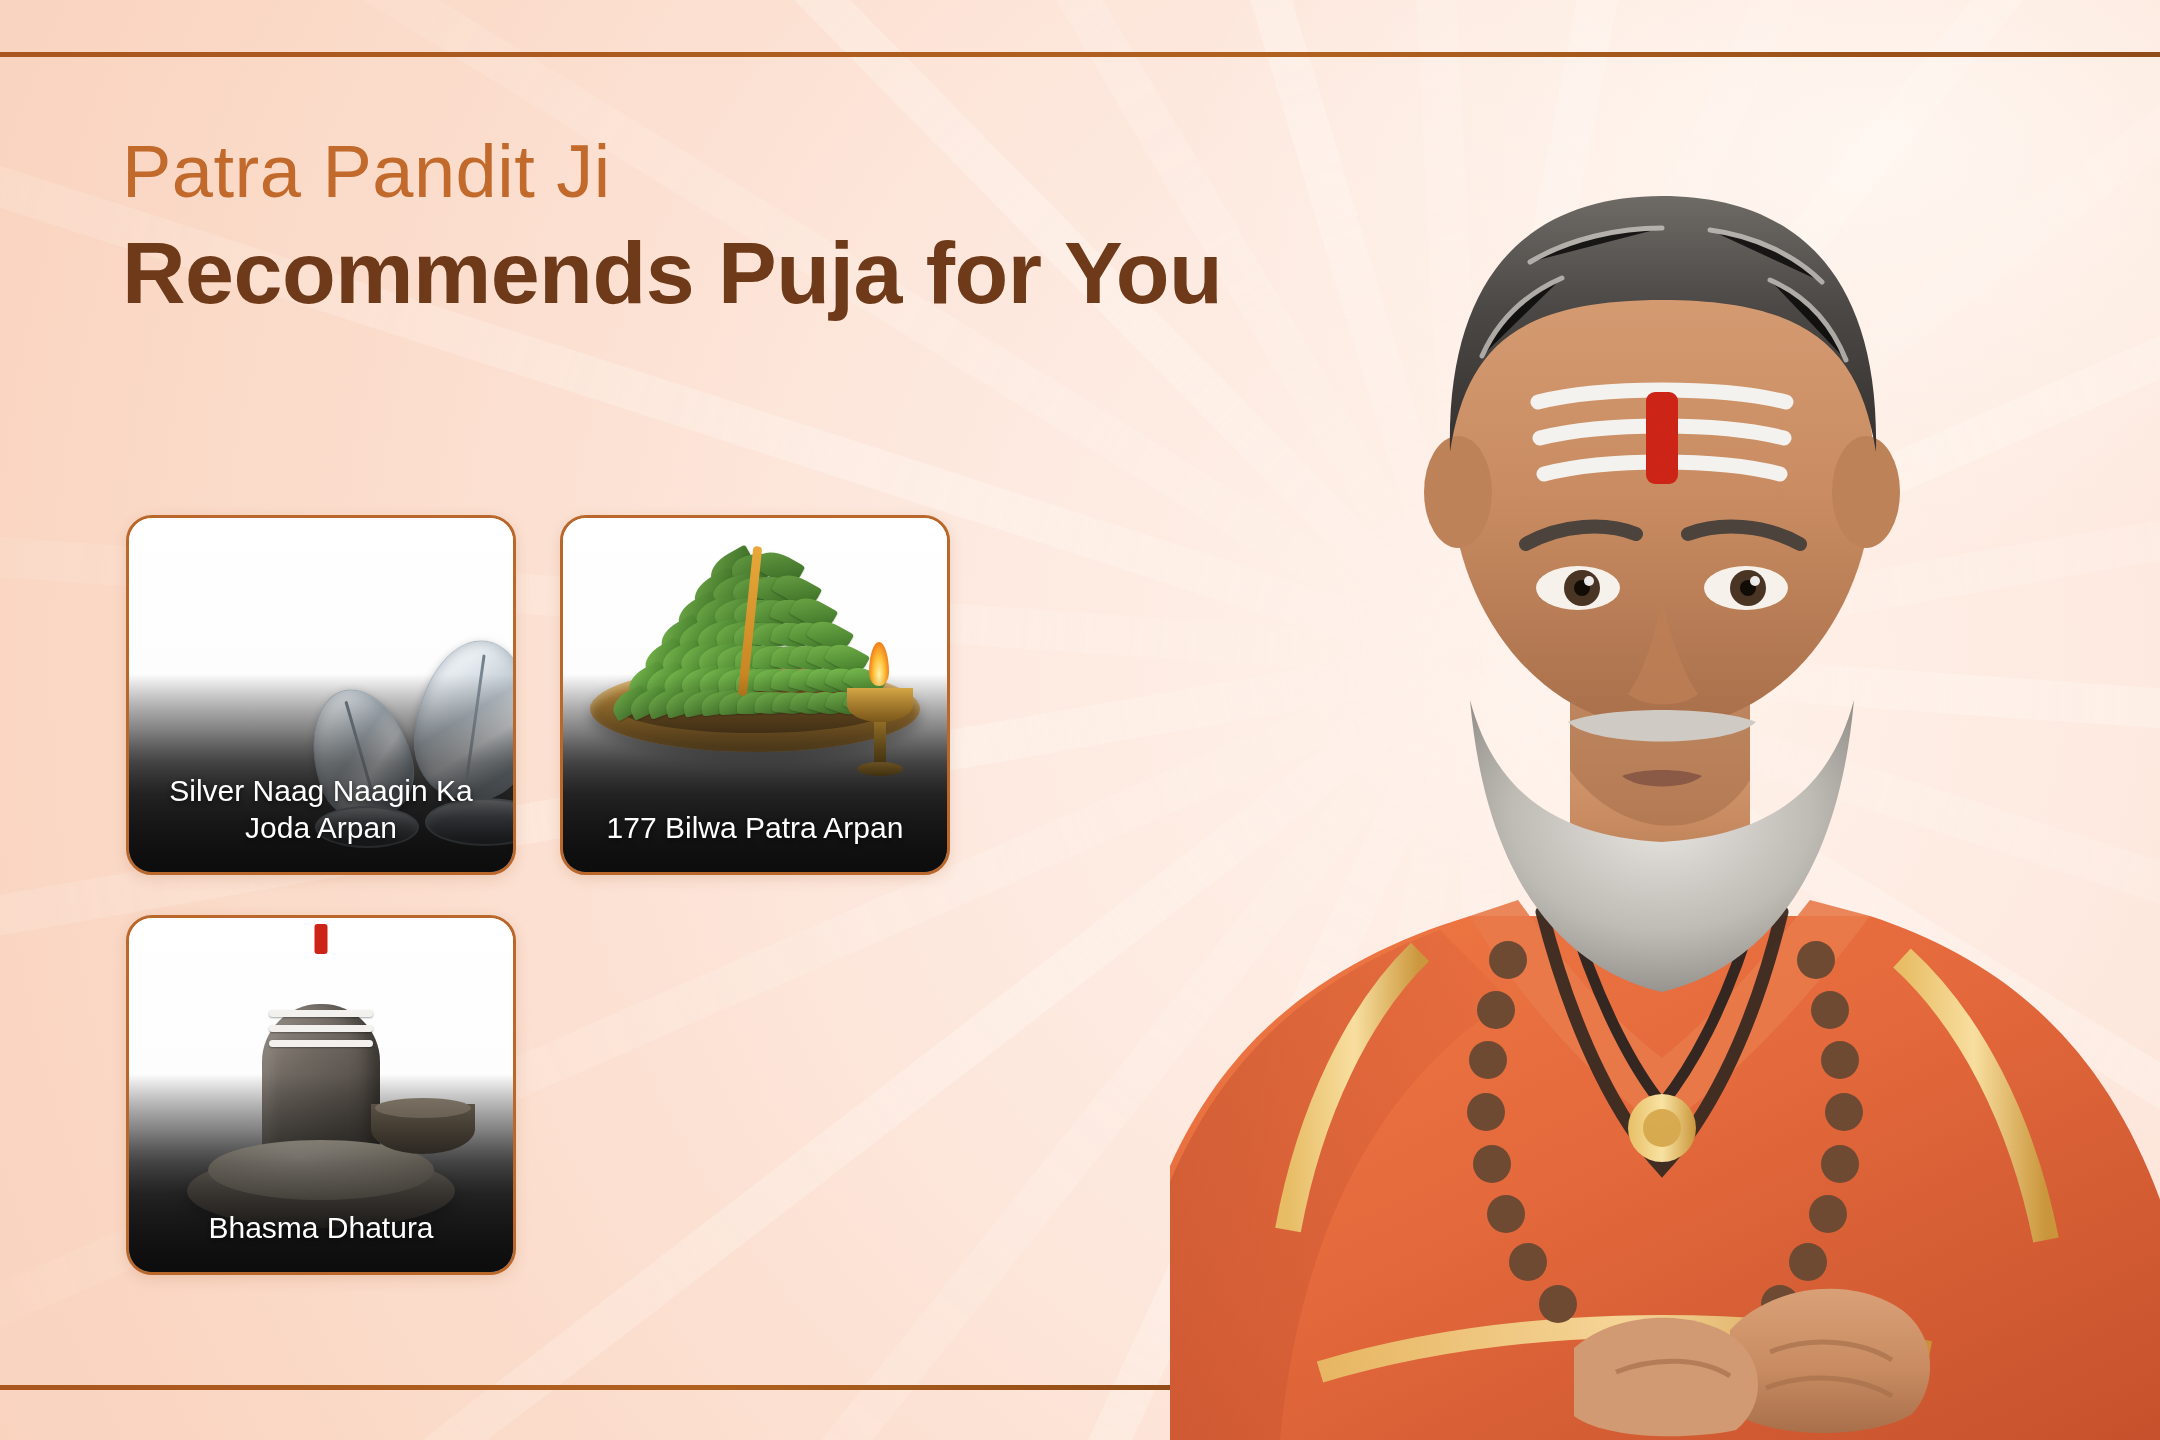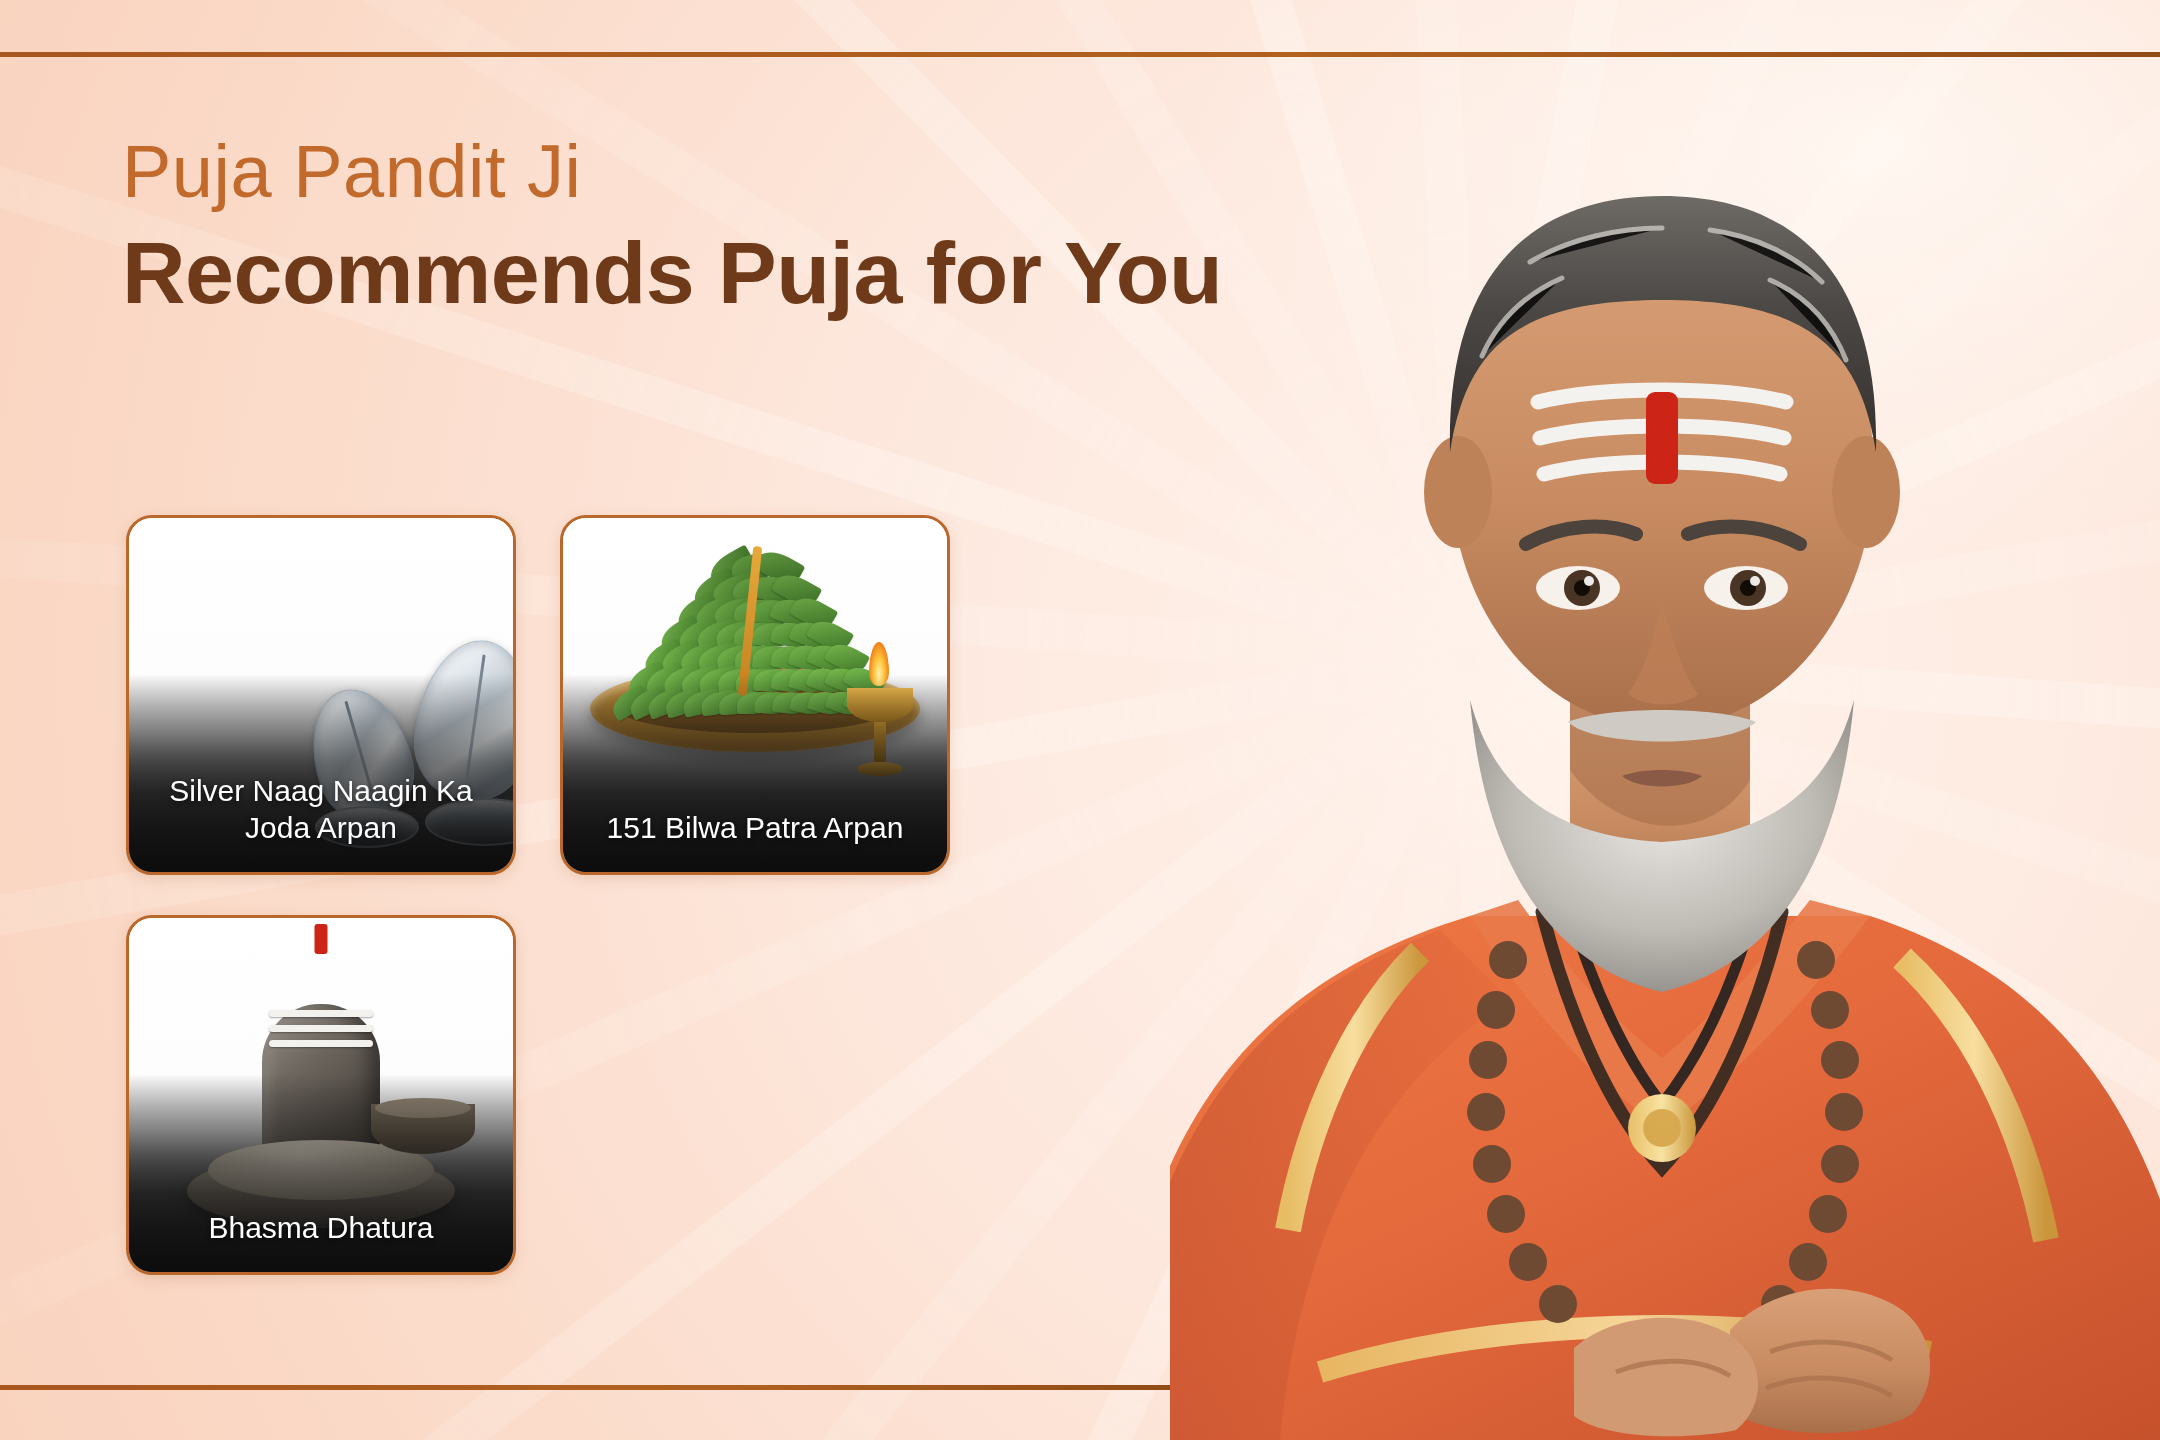--- a/index.html
+++ b/index.html
@@ -300,21 +300,21 @@
       <i style="transform: rotate(322.462deg); opacity: 0.4;"></i>
       <i style="transform: rotate(336.308deg); opacity: 0.7;"></i>
       <i style="transform: rotate(350.154deg); opacity: 0.4;"></i>
     </div>
   <div id="glowTop"></div>
 
   <div class="rule" id="rule-top"></div>
   <div class="rule" id="rule-bottom"></div>
 
   <div id="headings">
-    <div id="title-line1">Puja Pandit Ji</div>
+    <div id="title-line1">Patra Pandit Ji</div>
     <div id="title-line2">Recommends Puja for You</div>
   </div>
 
   <div id="card-grid">
 
     <div class="card">
       <div class="card-art">
         <div class="naag">
           <div class="hood hood-a"></div>
           <div class="hood hood-b"></div>
@@ -392,21 +392,21 @@
             <span style="width: 37px; height: 22.4px; left: 173.5px; top: 152px; transform: rotate(16.5714deg); filter: brightness(1.03);"></span>
             <span style="width: 37px; height: 22.4px; left: 191.5px; top: 152px; transform: rotate(20.7143deg); filter: brightness(1.03);"></span>
             <span style="width: 37px; height: 22.4px; left: 209.5px; top: 152px; transform: rotate(24.8571deg); filter: brightness(1.03);"></span>
             <span style="width: 37px; height: 22.4px; left: 227.5px; top: 152px; transform: rotate(29deg); filter: brightness(1.03);"></span>
             <div class="knot"></div>
           </div>
         <div class="diya"></div>
         <div class="flame"></div>
       </div>
       <div class="card-scrim"></div>
-      <div class="card-label">151 Bilwa Patra Arpan</div>
+      <div class="card-label">177 Bilwa Patra Arpan</div>
     </div>
 
     <div class="card">
       <div class="card-art">
         <div class="base"></div>
         <div class="lingam"></div>
         <div class="tripundra">
             <i></i>
             <i></i>
             <i></i>

